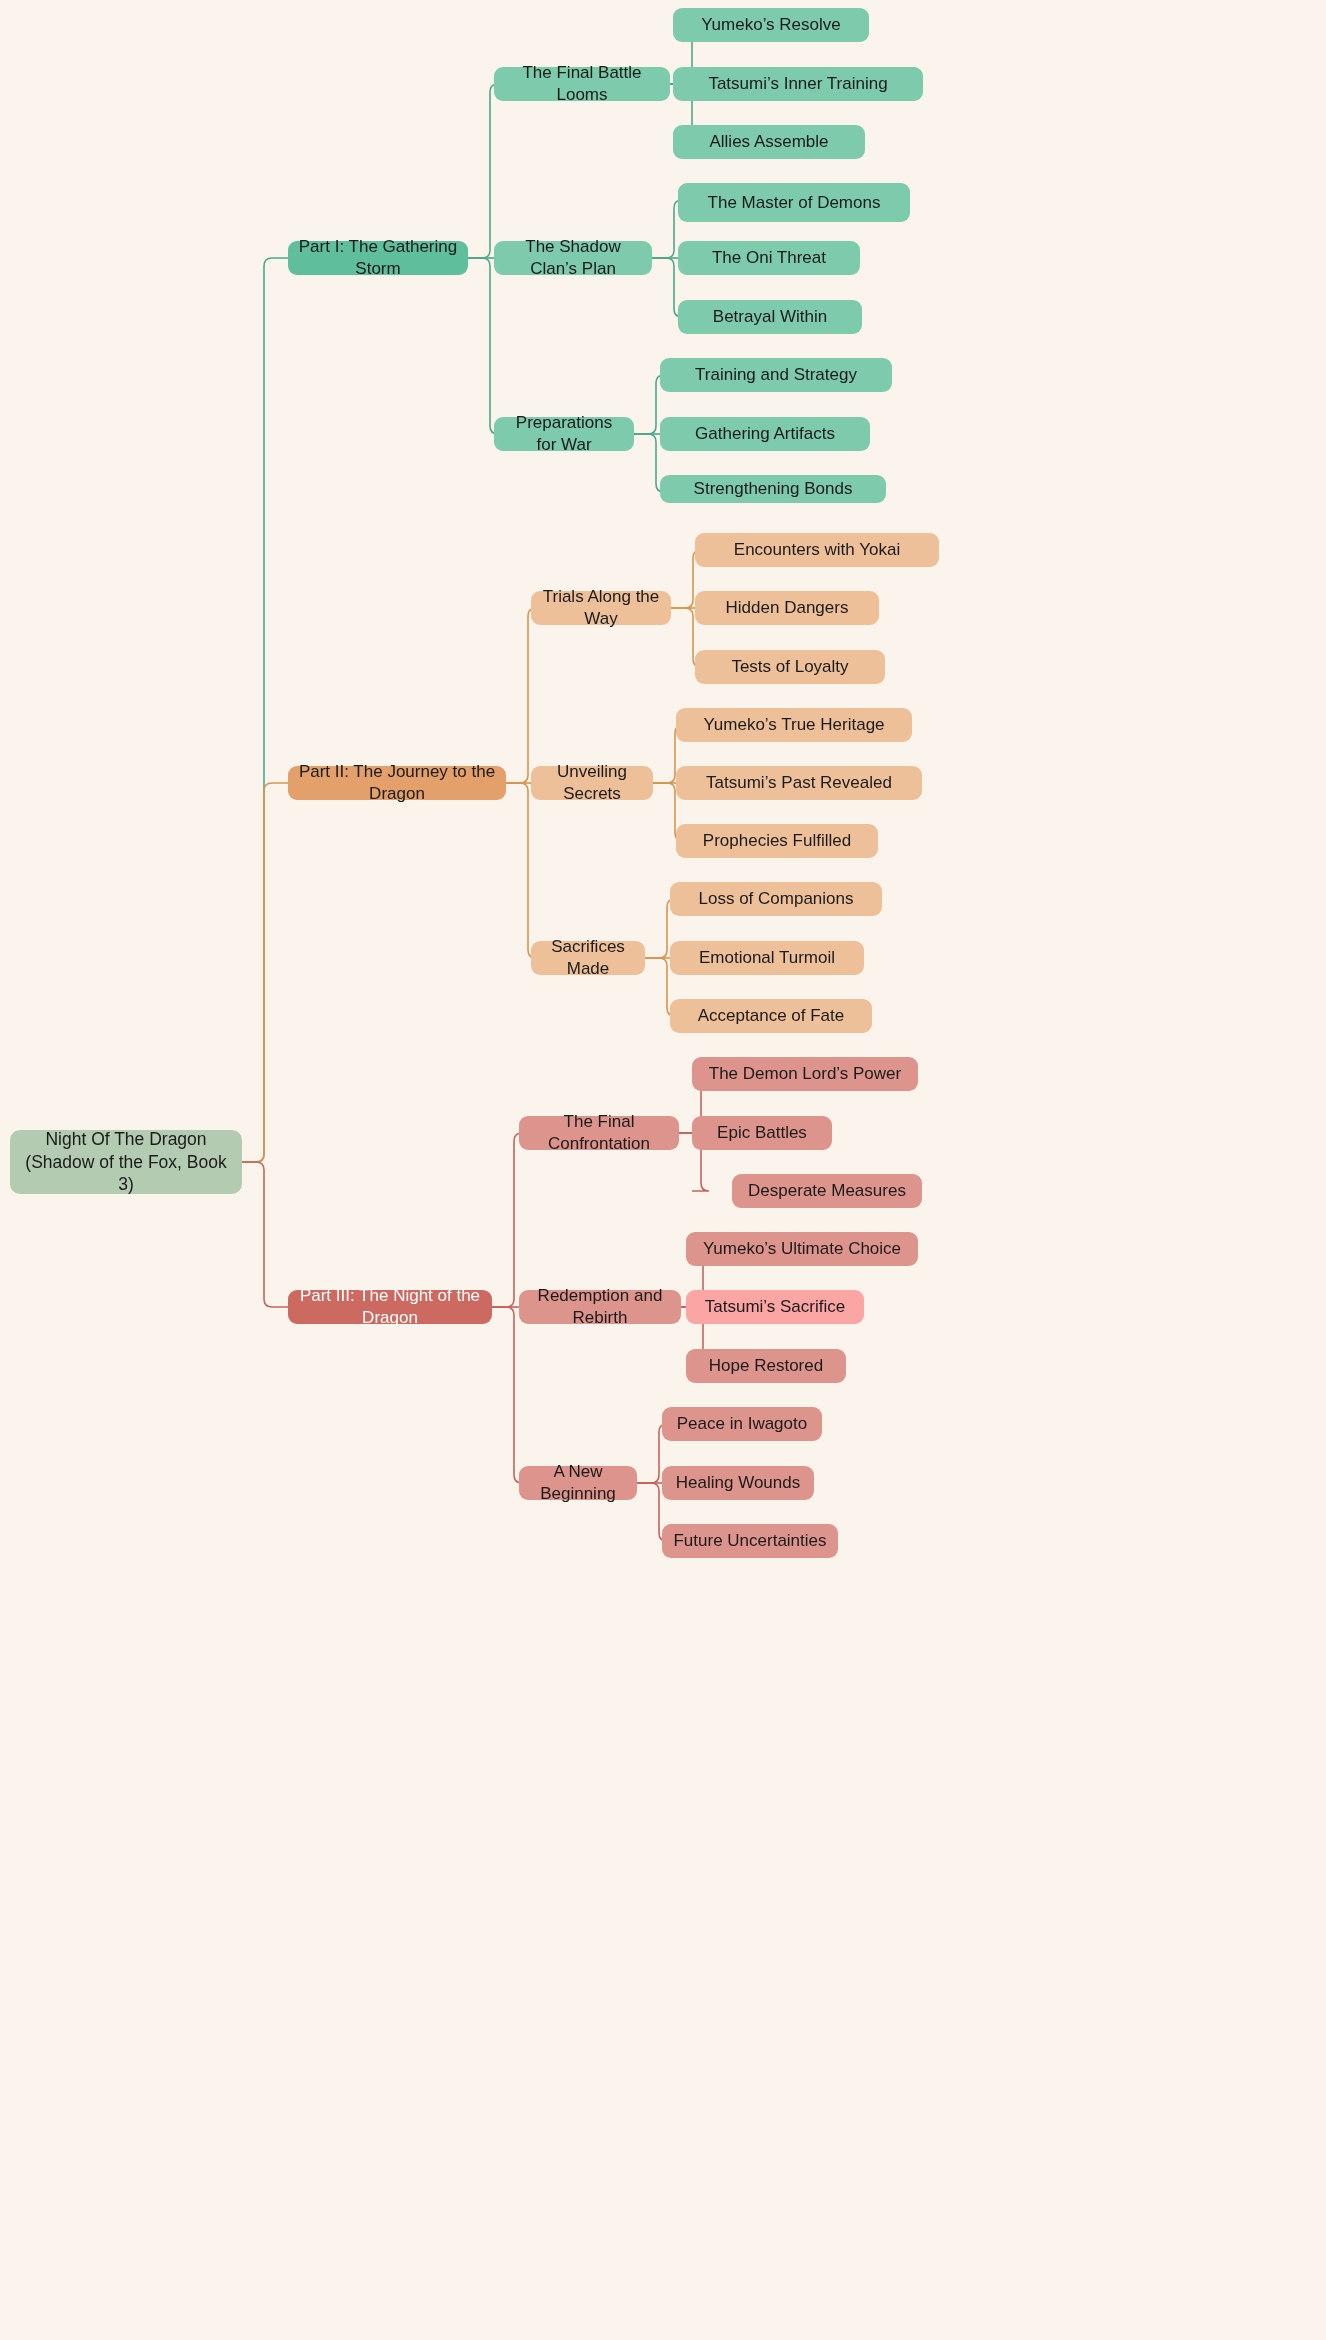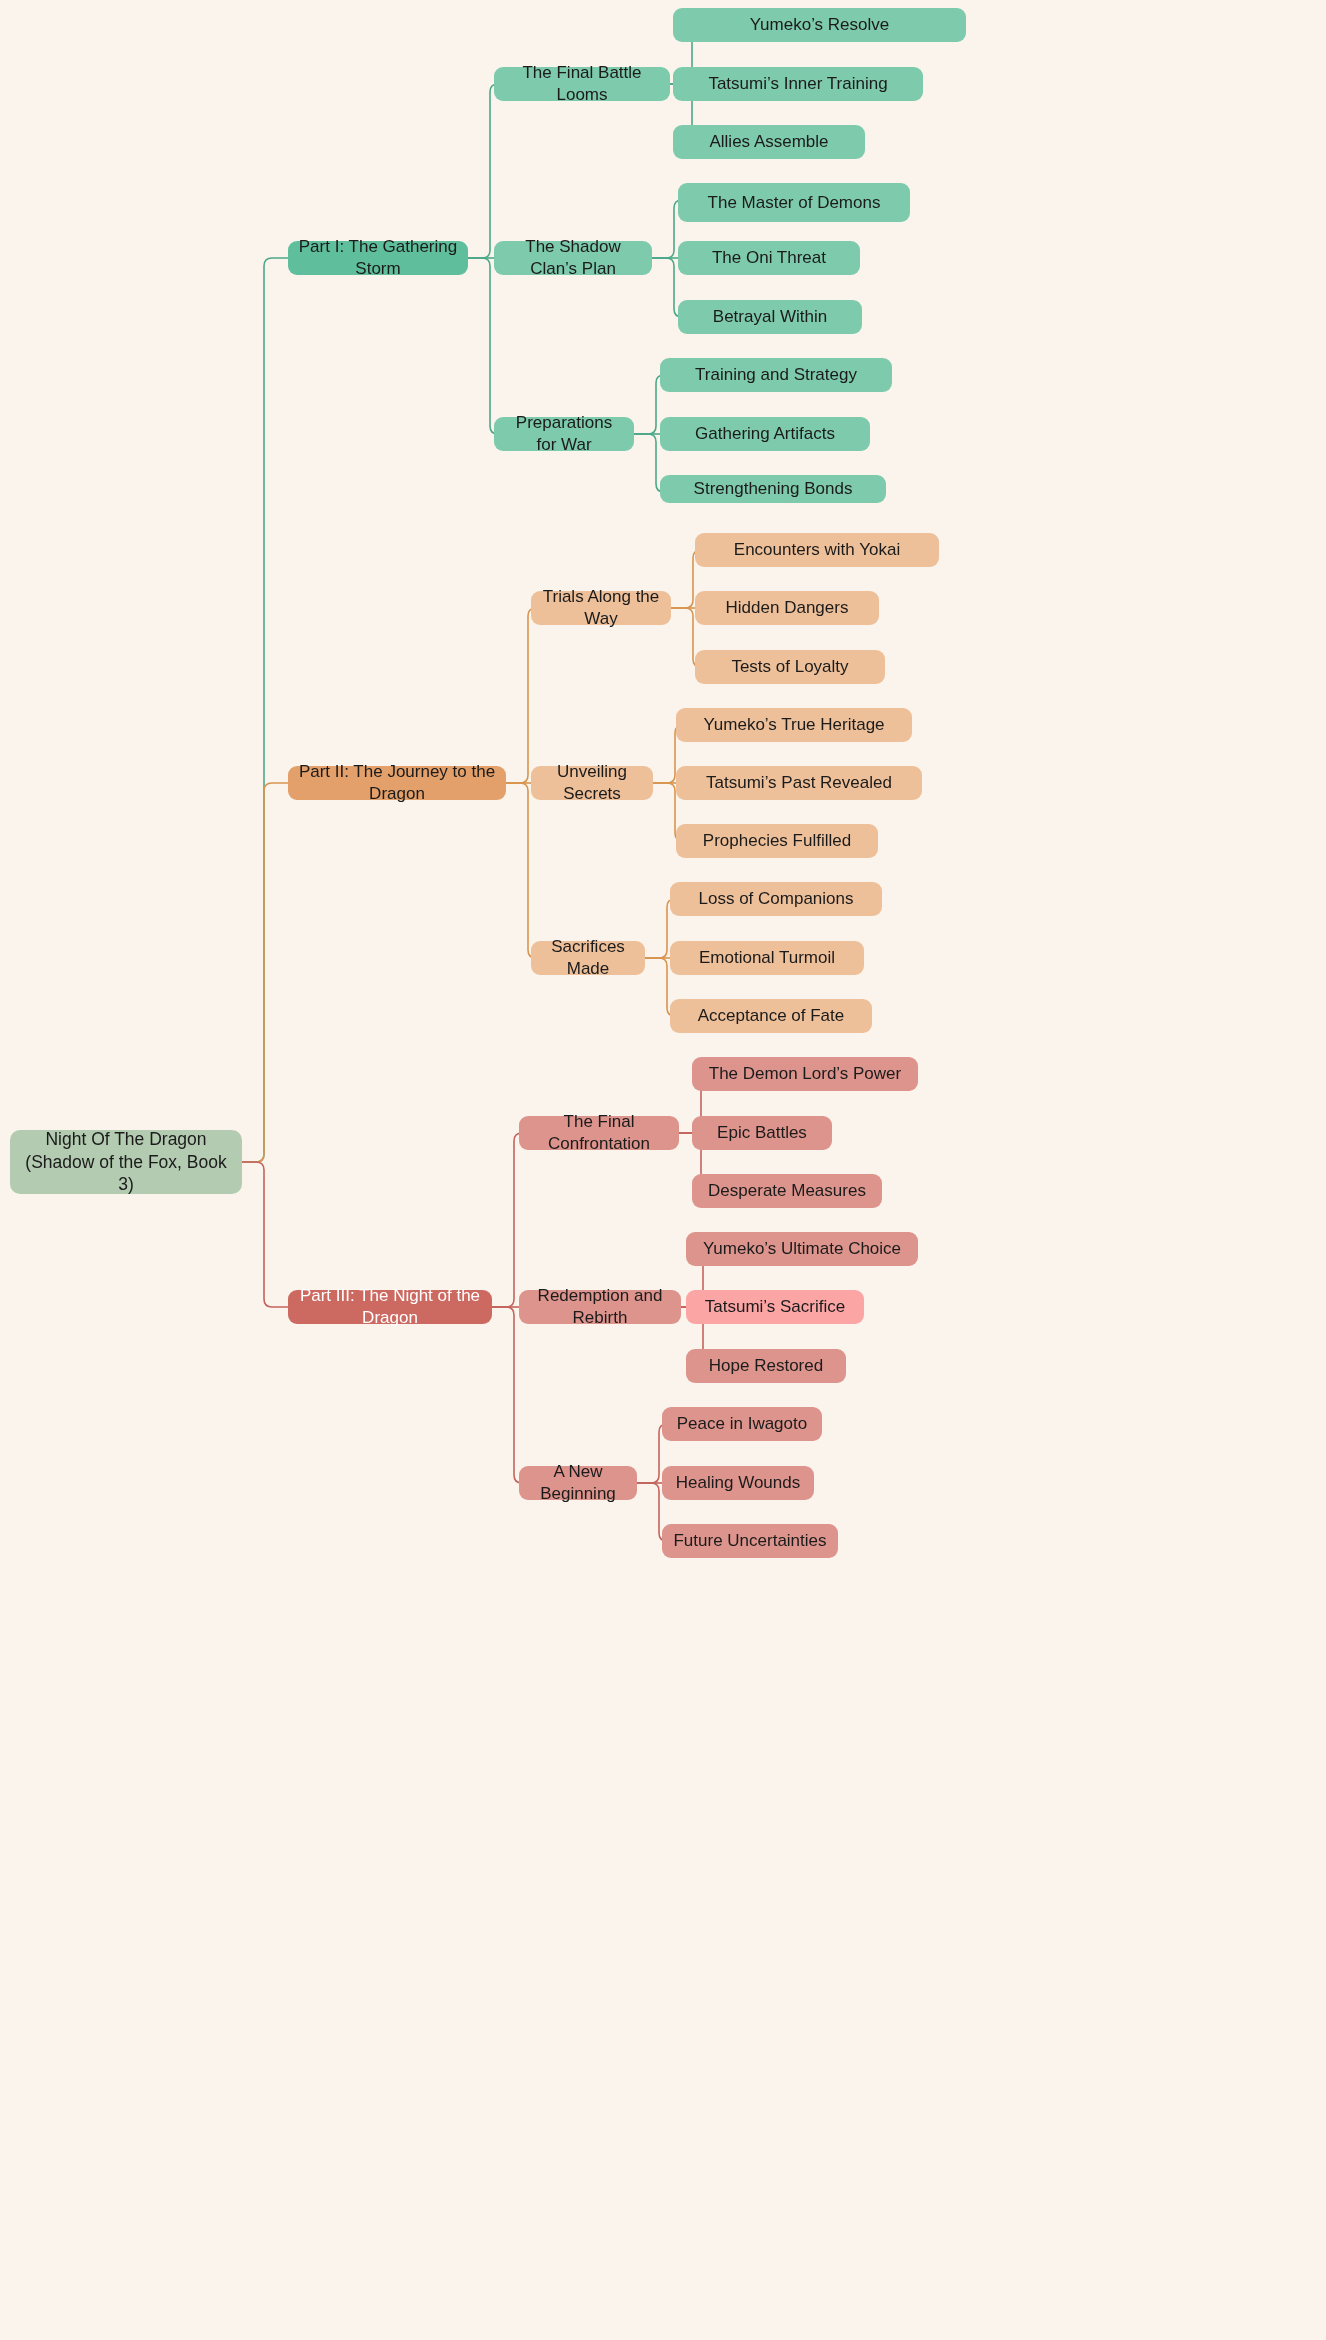--- a/index.html
+++ b/index.html
@@ -86,21 +86,21 @@
       <path d="M 681 1307 L 695 1307 Q 703 1307 703 1315 L 703 1358 Q 703 1366 711 1366 L 686 1366" fill="none" stroke="#c4645d" stroke-width="1.6"></path>
       <path d="M 492 1307 L 506 1307 Q 514 1307 514 1315 L 514 1475 Q 514 1483 522 1483 L 519 1483" fill="none" stroke="#c4645d" stroke-width="1.6"></path>
       <path d="M 637 1483 L 651 1483 Q 659 1483 659 1475 L 659 1432 Q 659 1424 667 1424 L 662 1424" fill="none" stroke="#c4645d" stroke-width="1.6"></path>
       <path d="M 637 1483 L 662 1483" fill="none" stroke="#c4645d" stroke-width="1.6"></path>
       <path d="M 637 1483 L 651 1483 Q 659 1483 659 1491 L 659 1533 Q 659 1541 667 1541 L 662 1541" fill="none" stroke="#c4645d" stroke-width="1.6"></path>
     </svg>
   <div id="nodes">
       <div class="node root" style="left: 10px; top: 1130px; width: 232px; height: 64px; background: rgb(179, 203, 176); padding-left: 10px;">Night Of The Dragon (Shadow of the Fox, Book 3)</div>
       <div class="node lvl1" style="left: 288px; top: 241px; width: 180px; height: 34px; background: rgb(95, 191, 156);">Part I: The Gathering Storm</div>
       <div class="node lvl2" style="left: 494px; top: 67px; width: 176px; height: 34px; background: rgb(126, 202, 172);">The Final Battle Looms</div>
-      <div class="node lvl3" style="left: 673px; top: 8px; width: 293px; height: 34px; background: rgb(126, 202, 172);">Yumeko’s Resolve</div>
+      <div class="node lvl3" style="left: 673px; top: 8px; width: 196px; height: 34px; background: rgb(126, 202, 172);">Yumeko’s Resolve</div>
       <div class="node lvl3" style="left: 673px; top: 67px; width: 250px; height: 34px; background: rgb(126, 202, 172);">Tatsumi’s Inner Training</div>
       <div class="node lvl3" style="left: 673px; top: 125px; width: 192px; height: 34px; background: rgb(126, 202, 172);">Allies Assemble</div>
       <div class="node lvl2" style="left: 494px; top: 241px; width: 158px; height: 34px; background: rgb(126, 202, 172);">The Shadow Clan’s Plan</div>
       <div class="node lvl3" style="left: 678px; top: 183px; width: 232px; height: 39px; background: rgb(126, 202, 172);">The Master of Demons</div>
       <div class="node lvl3" style="left: 678px; top: 241px; width: 182px; height: 34px; background: rgb(126, 202, 172);">The Oni Threat</div>
       <div class="node lvl3" style="left: 678px; top: 300px; width: 184px; height: 34px; background: rgb(126, 202, 172);">Betrayal Within</div>
       <div class="node lvl2" style="left: 494px; top: 417px; width: 140px; height: 34px; background: rgb(126, 202, 172);">Preparations for War</div>
       <div class="node lvl3" style="left: 660px; top: 358px; width: 232px; height: 34px; background: rgb(126, 202, 172);">Training and Strategy</div>
       <div class="node lvl3" style="left: 660px; top: 417px; width: 210px; height: 34px; background: rgb(126, 202, 172);">Gathering Artifacts</div>
       <div class="node lvl3" style="left: 660px; top: 475px; width: 226px; height: 28px; background: rgb(126, 202, 172);">Strengthening Bonds</div>
@@ -114,21 +114,21 @@
       <div class="node lvl3" style="left: 676px; top: 766px; width: 246px; height: 34px; background: rgb(238, 192, 154);">Tatsumi’s Past Revealed</div>
       <div class="node lvl3" style="left: 676px; top: 824px; width: 202px; height: 34px; background: rgb(238, 192, 154);">Prophecies Fulfilled</div>
       <div class="node lvl2" style="left: 531px; top: 941px; width: 114px; height: 34px; background: rgb(238, 192, 154);">Sacrifices Made</div>
       <div class="node lvl3" style="left: 670px; top: 882px; width: 212px; height: 34px; background: rgb(238, 192, 154);">Loss of Companions</div>
       <div class="node lvl3" style="left: 670px; top: 941px; width: 194px; height: 34px; background: rgb(238, 192, 154);">Emotional Turmoil</div>
       <div class="node lvl3" style="left: 670px; top: 999px; width: 202px; height: 34px; background: rgb(238, 192, 154);">Acceptance of Fate</div>
       <div class="node lvl1 white-text" style="left: 288px; top: 1290px; width: 204px; height: 34px; background: rgb(204, 106, 98); text-align: center;">Part III: The Night of the Dragon</div>
       <div class="node lvl2" style="left: 519px; top: 1116px; width: 160px; height: 34px; background: rgb(221, 148, 141);">The Final Confrontation</div>
       <div class="node lvl3" style="left: 692px; top: 1057px; width: 226px; height: 34px; background: rgb(221, 148, 141);">The Demon Lord’s Power</div>
       <div class="node lvl3" style="left: 692px; top: 1116px; width: 140px; height: 34px; background: rgb(221, 148, 141);">Epic Battles</div>
-      <div class="node lvl3" style="left: 692px; top: 1174px; width: 190px; height: 34px; background: rgb(221, 148, 141);">Desperate Measures</div>
+      <div class="node lvl3" style="left: 732px; top: 1174px; width: 190px; height: 34px; background: rgb(221, 148, 141);">Desperate Measures</div>
       <div class="node lvl2" style="left: 519px; top: 1290px; width: 162px; height: 34px; background: rgb(221, 148, 141);">Redemption and Rebirth</div>
       <div class="node lvl3" style="left: 686px; top: 1232px; width: 232px; height: 34px; background: rgb(221, 148, 141);">Yumeko’s Ultimate Choice</div>
       <div class="node lvl3" style="left: 686px; top: 1290px; width: 178px; height: 34px; background: #fca5a5;">Tatsumi’s Sacrifice</div>
       <div class="node lvl3" style="left: 686px; top: 1349px; width: 160px; height: 34px; background: rgb(221, 148, 141);">Hope Restored</div>
       <div class="node lvl2" style="left: 519px; top: 1466px; width: 118px; height: 34px; background: rgb(221, 148, 141);">A New Beginning</div>
       <div class="node lvl3" style="left: 662px; top: 1407px; width: 160px; height: 34px; background: rgb(221, 148, 141);">Peace in Iwagoto</div>
       <div class="node lvl3" style="left: 662px; top: 1466px; width: 152px; height: 34px; background: rgb(221, 148, 141);">Healing Wounds</div>
       <div class="node lvl3" style="left: 662px; top: 1524px; width: 176px; height: 34px; background: rgb(221, 148, 141);">Future Uncertainties</div>
     </div>
 </div>

